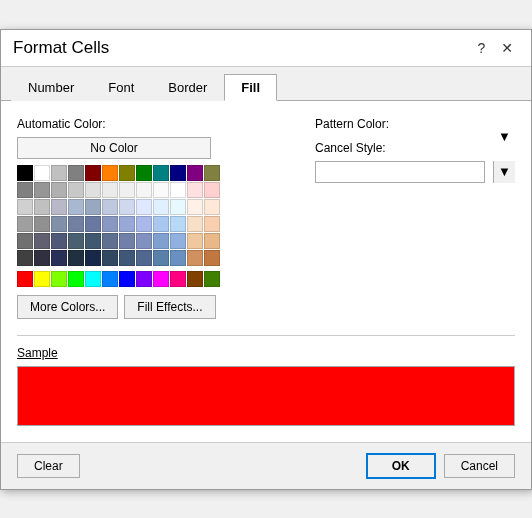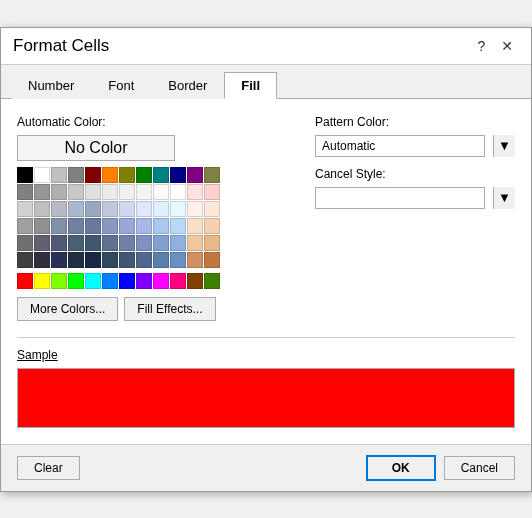--- a/index.html
+++ b/index.html
@@ -77,26 +77,26 @@
     }
     .right-col {
       width: 200px;
     }
     .section-label {
       font-size: 12px;
       margin-bottom: 6px;
       color: #000;
     }
     .no-color-btn {
-      width: 158px;
+      width: 194px;
       padding: 3px 19px;
       border: 1px solid #aaa;
       background: #f5f5f5;
       cursor: pointer;
-      font-size: 16px;
+      font-size: 12px;
       text-align: center;
       margin-bottom: 6px;
     }
     .color-grid {
       display: flex;
       flex-direction: column;
       gap: 1px;
       margin-bottom: 6px;
     }
     .color-row {
@@ -327,23 +327,20 @@
         
         <div class="fill-buttons">
           <button class="fill-btn">More Colors...</button>
           <button class="fill-btn">Fill Effects...</button>
         </div>
       </div>
 
       <div class="right-col">
         <div class="section-label">Pattern Color:</div>
         <div class="pattern-select-wrapper">
-          <select class="pattern-select">
-            <option>Automatic</option>
-          </select>
           <div class="select-arrow">▼</div>
         </div>
 
         <div class="section-label">Cancel Style:</div>
         <div class="pattern-select-wrapper">
           <select class="pattern-select">
             <option value=""></option>
           </select>
           <div class="select-arrow">▼</div>
         </div>

